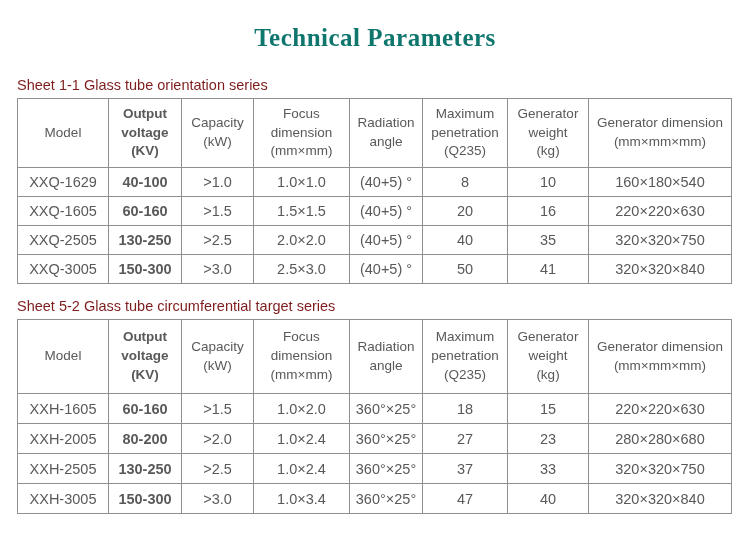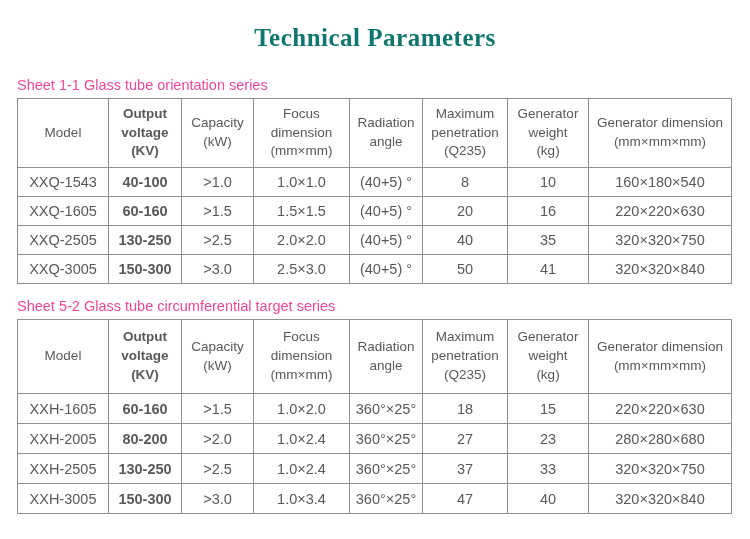--- a/index.html
+++ b/index.html
@@ -24,21 +24,21 @@
     font-family: "Liberation Serif", serif;
     font-weight: bold;
     font-size: 25px;
     line-height: 1.2;
     color: #0f766e;
     letter-spacing: 0.5px;
   }
   .caption {
     margin: 24px 0 5px 17px;
     font-size: 14.5px;
-    color: #ec4899;
+    color: #7f1d1d;
   }
   .caption.second {
     margin-top: 14px;
   }
   table.params {
     border-collapse: collapse;
     table-layout: fixed;
     margin-left: 17px;
     width: 715px;
     background: #ffffff;
@@ -102,21 +102,21 @@
 (Q235)</th>
             <th>Generator
 weight
 (kg)</th>
             <th>Generator dimension
 (mm×mm×mm)</th>
           </tr>
         </thead>
         <tbody>
           <tr>
-            <td>XXQ-1543</td>
+            <td>XXQ-1629</td>
             <td>40-100</td>
             <td>&gt;1.0</td>
             <td>1.0×1.0</td>
             <td>(40+5) °</td>
             <td>8</td>
             <td>10</td>
             <td>160×180×540</td>
           </tr>
           <tr>
             <td>XXQ-1605</td>

